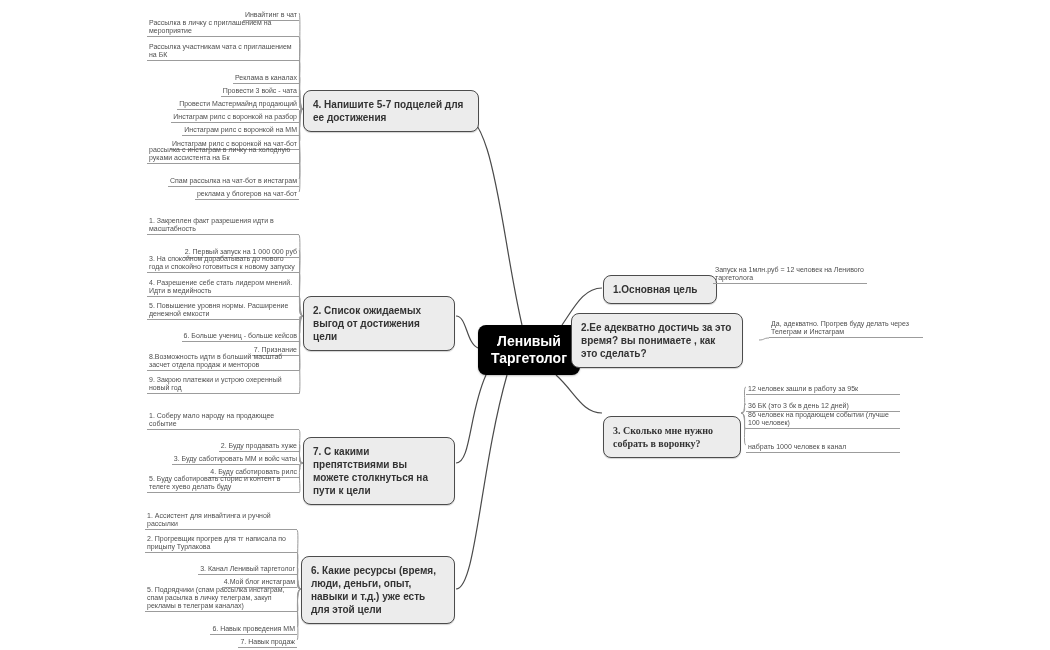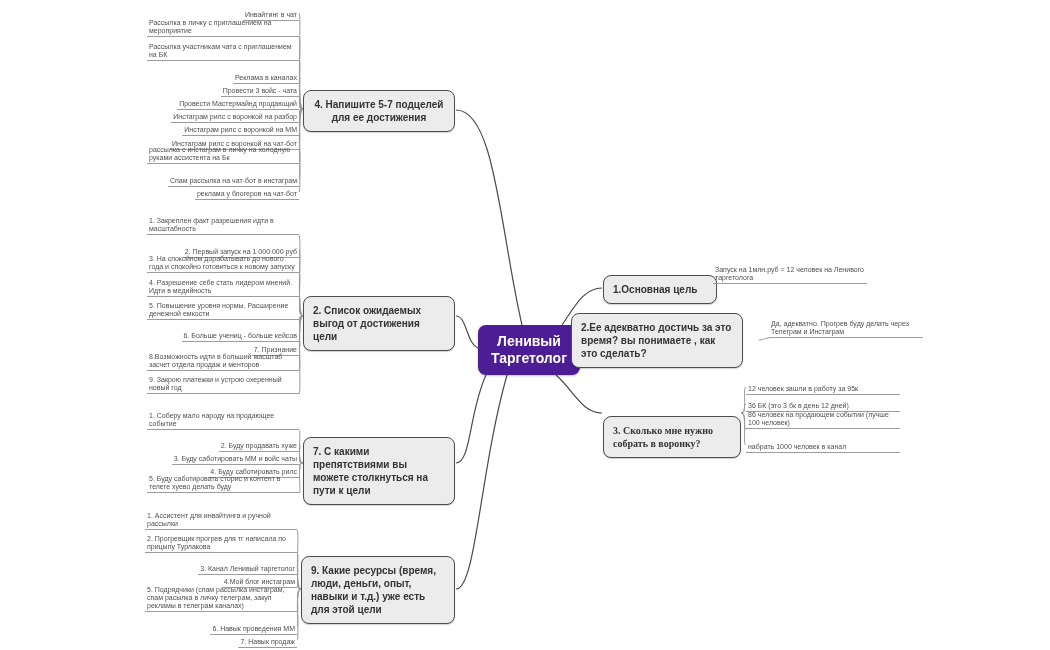--- a/index.html
+++ b/index.html
@@ -4,21 +4,21 @@
 <style>
   html,body{margin:0;padding:0;background:#ffffff;}
   .canvas{position:relative;width:1050px;height:650px;background:#ffffff;overflow:hidden;
           font-family:"Liberation Sans",sans-serif;}
   svg.connectors{position:absolute;left:0;top:0;width:1050px;height:650px;pointer-events:none;}
   svg.connectors path{fill:none;}
   path.edge{stroke:#4a4a4a;stroke-width:1.2px;}
   path.hook{stroke:#9a9a9a;stroke-width:1px;}
 
   .root{position:absolute;left:478px;top:325px;width:102px;min-height:34px;
-        background:#4c1d95;border-radius:8px;color:#ffffff;font-weight:bold;
+        background:#000000;border-radius:8px;color:#ffffff;font-weight:bold;
         font-size:14px;line-height:17px;text-align:center;padding:8px 0;
         box-shadow:0 1px 2px rgba(0,0,0,.25);cursor:pointer;}
 
   .topic{position:absolute;background:#ececec;border:1.4px solid #4c4c4c;border-radius:8px;
          color:#333333;font-weight:bold;font-size:10px;line-height:13px;
          padding:7px 9px;box-sizing:border-box;box-shadow:0 1px 1px rgba(0,0,0,.18);cursor:pointer;}
 
   .leaf{position:absolute;}
   .leaf.ll{right:751px;max-width:152px;text-align:right;}
   .leaf.rl{text-align:left;}
@@ -88,23 +88,23 @@
     <path class="hook" d="M741,413 C748,413 742,429 746,429"></path>
     <path class="hook" d="M741,413 C748,413 742,445 746,445"></path>
   </svg>
 
   <div class="root">Ленивый Таргетолог</div>
 
   <div class="topic" style="left:603px;top:275px;width:114px;">1.Основная цель</div>
   <div class="topic" style="left:571px;top:313px;width:172px;">2.Ее адекватно достичь за это время? вы понимаете , как это сделать?</div>
   <div class="topic" style="left:603px;top:416px;width:138px;font-family:Liberation Serif, serif;">3. Сколько мне нужно собрать в воронку?</div>
 
-  <div class="topic" style="left:303px;top:90px;width:152px;text-align:center;">4. Напишите 5-7 подцелей для ее достижения</div>
+  <div class="topic" style="left:303px;top:90px;width:176px;">4. Напишите 5-7 подцелей для ее достижения</div>
   <div class="topic" style="left:303px;top:296px;width:152px;">2. Список ожидаемых выгод от достижения цели</div>
-  <div class="topic" style="left:301px;top:556px;width:154px;">9. Какие ресурсы (время, люди, деньги, опыт, навыки и т.д.) уже есть для этой цели</div>
+  <div class="topic" style="left:301px;top:556px;width:154px;">6. Какие ресурсы (время, люди, деньги, опыт, навыки и т.д.) уже есть для этой цели</div>
   <div class="topic" style="left:303px;top:437px;width:152px;">7. С какими препятствиями вы можете столкнуться на пути к цели</div>
 
   <div class="leaf ll" style="top:3px"><span class="lt">Инвайтинг в чат</span></div>
   <div class="leaf ll" style="top:19px"><span class="lt">Рассылка в личку с приглашением на мероприятие</span></div>
   <div class="leaf ll" style="top:43px"><span class="lt">Рассылка участникам чата с приглашением на БК</span></div>
   <div class="leaf ll" style="top:66px"><span class="lt">Реклама в каналах</span></div>
   <div class="leaf ll" style="top:79px"><span class="lt">Провести 3 войс - чата</span></div>
   <div class="leaf ll" style="top:92px"><span class="lt">Провести Мастермайнд продающий</span></div>
   <div class="leaf ll" style="top:105px"><span class="lt">Инстаграм рилс с воронкой на разбор</span></div>
   <div class="leaf ll" style="top:118px"><span class="lt">Инстаграм рилс с воронкой на ММ</span></div>

